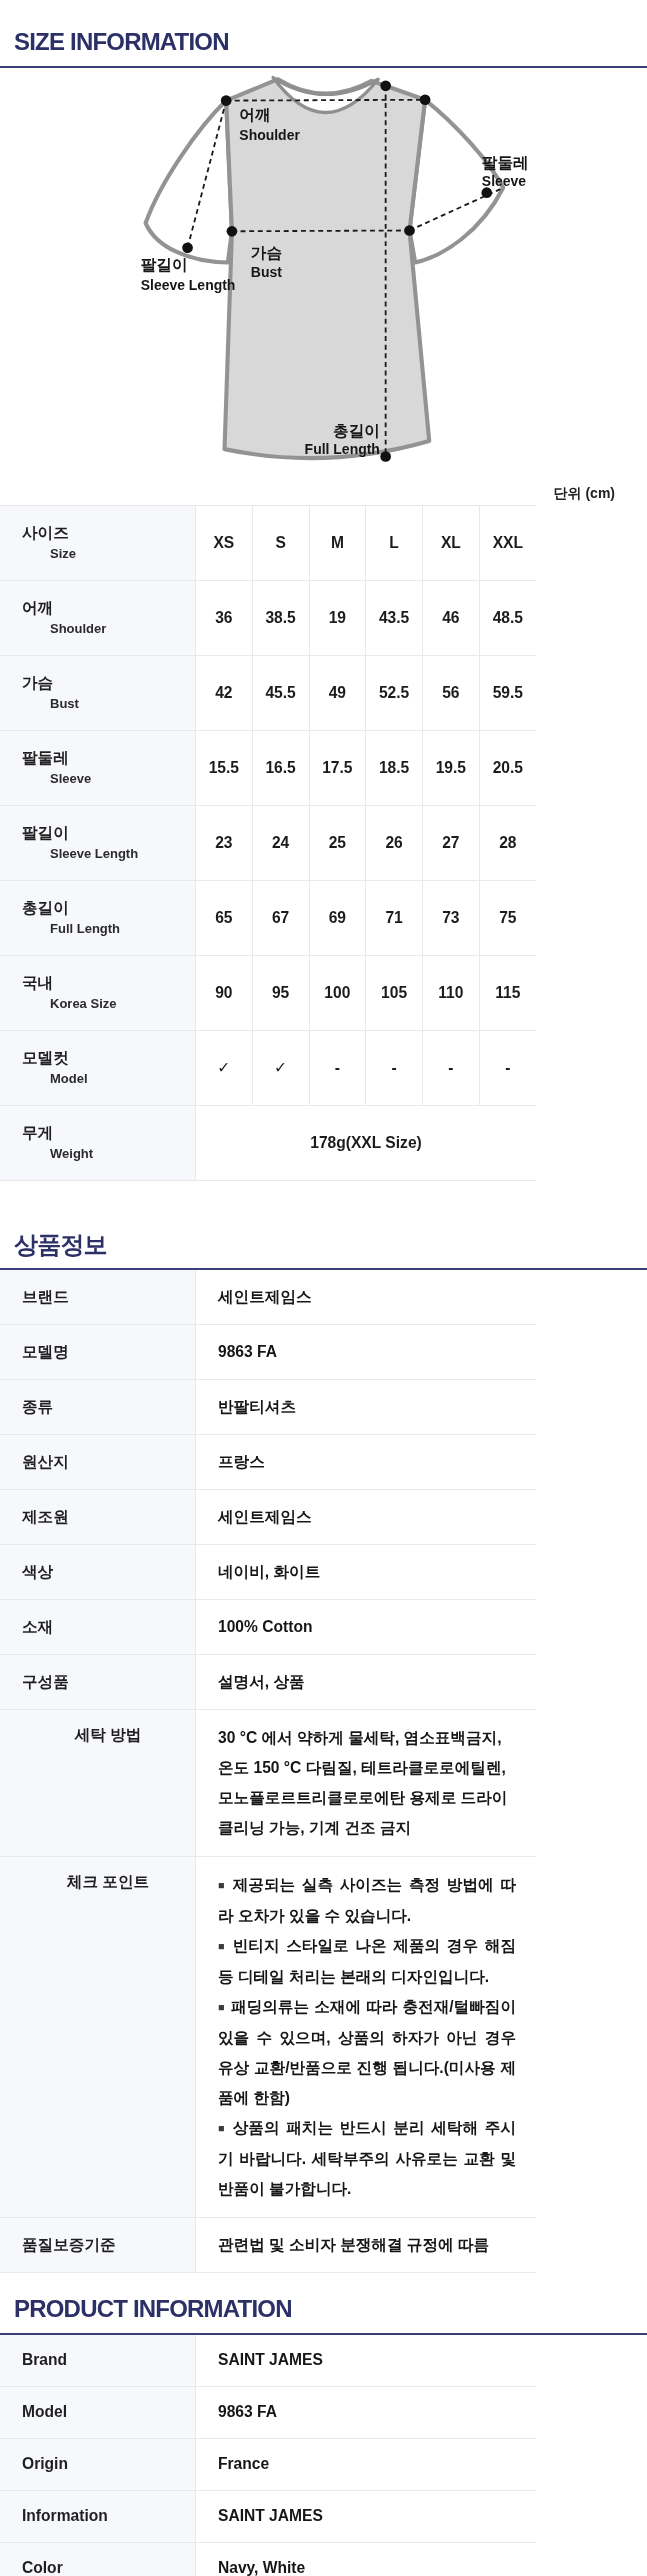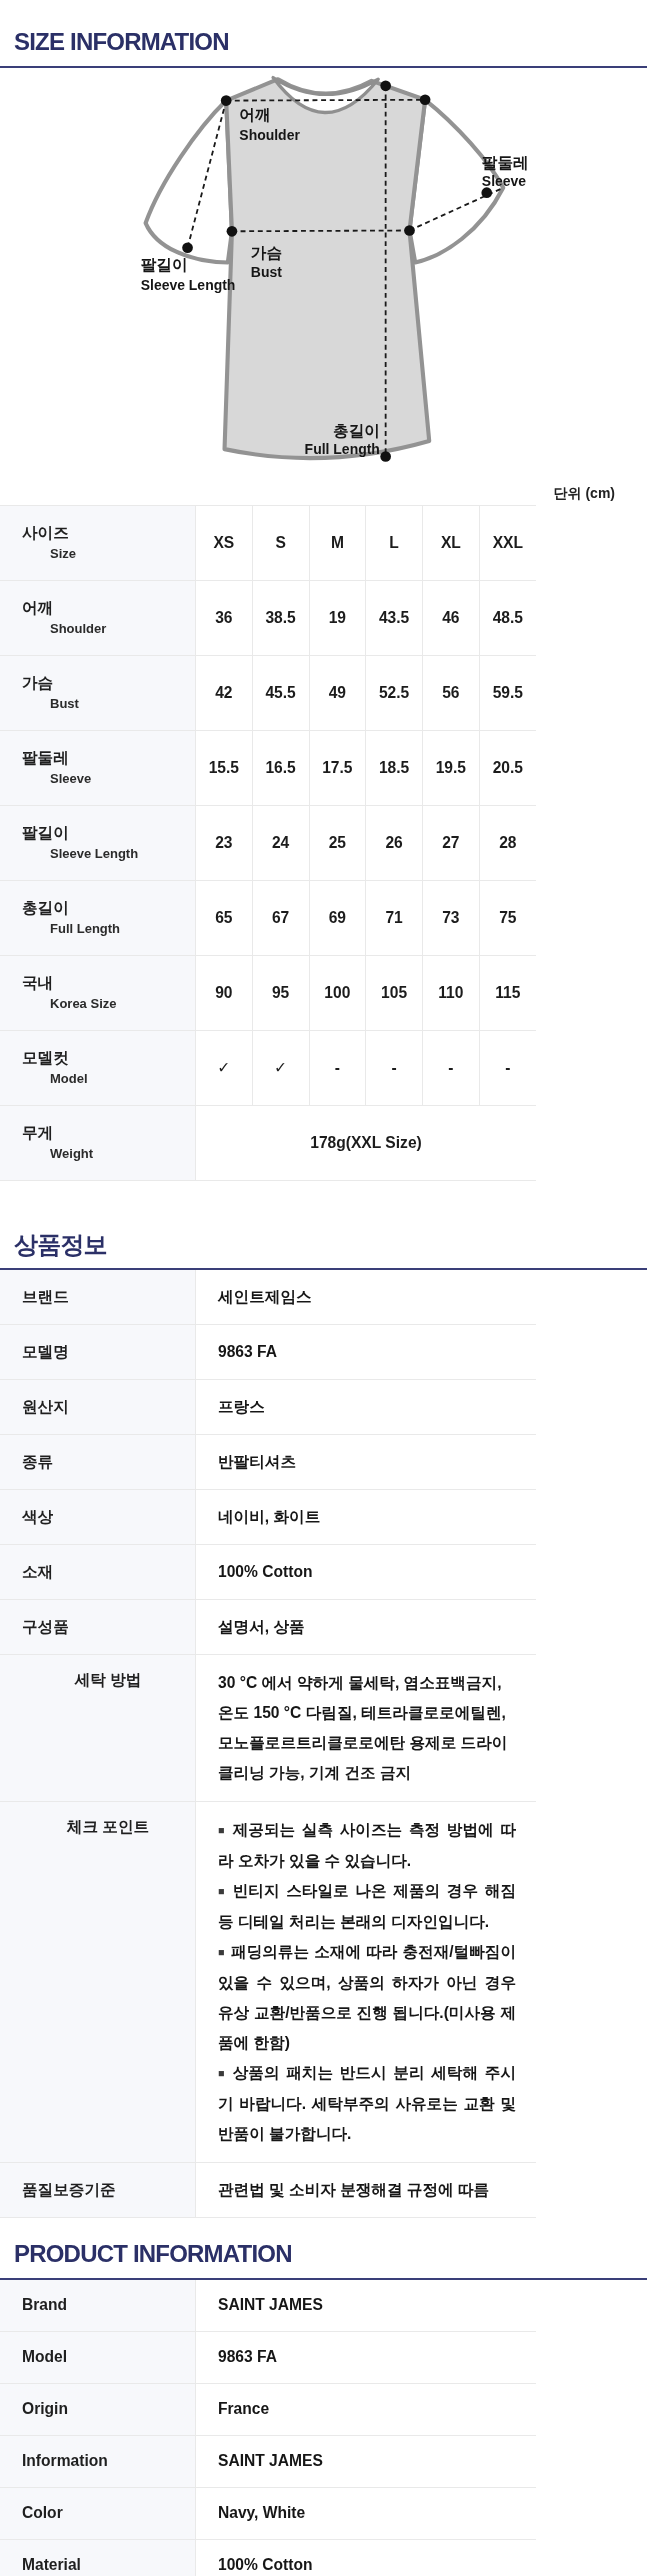--- a/index.html
+++ b/index.html
@@ -214,29 +214,35 @@
       <td class="val">세인트제임스</td>
     </tr>
     <tr>
       <td class="lbl">
             <div class="kr">모델명</div>
           </td>
       <td class="val">9863 FA</td>
     </tr>
     <tr>
       <td class="lbl">
+            <div class="kr">종류</div>
+          </td>
+      <td class="val">반팔티셔츠</td>
+    </tr>
+    <tr>
+      <td class="lbl">
             <div class="kr">원산지</div>
           </td>
       <td class="val">프랑스</td>
     </tr>
     <tr>
       <td class="lbl">
-            <div class="kr">종류</div>
-          </td>
-      <td class="val">반팔티셔츠</td>
+            <div class="kr">제조원</div>
+          </td>
+      <td class="val">세인트제임스</td>
     </tr>
     <tr>
       <td class="lbl">
             <div class="kr">색상</div>
           </td>
       <td class="val">네이비, 화이트</td>
     </tr>
     <tr>
       <td class="lbl">
             <div class="kr">소재</div>

